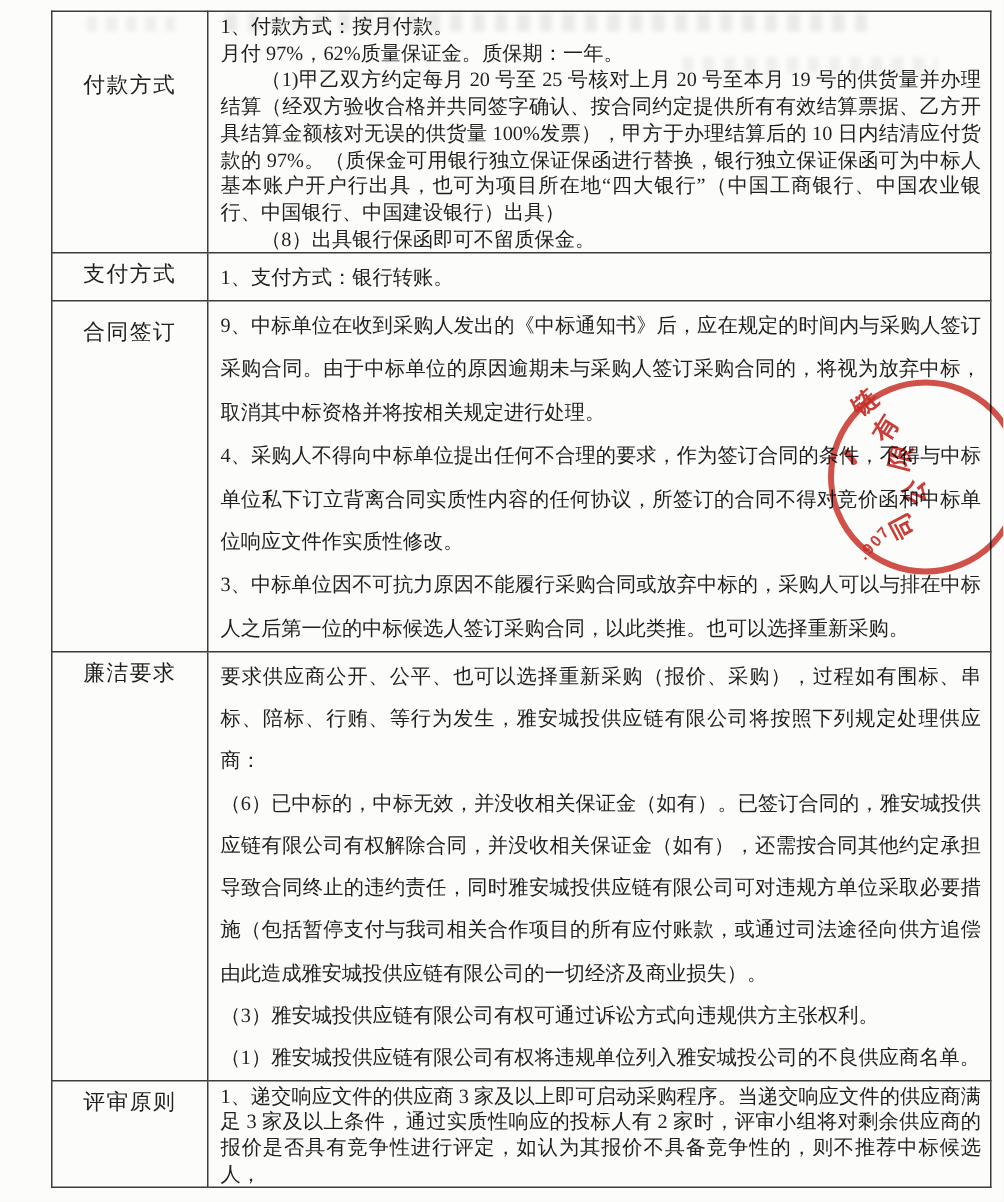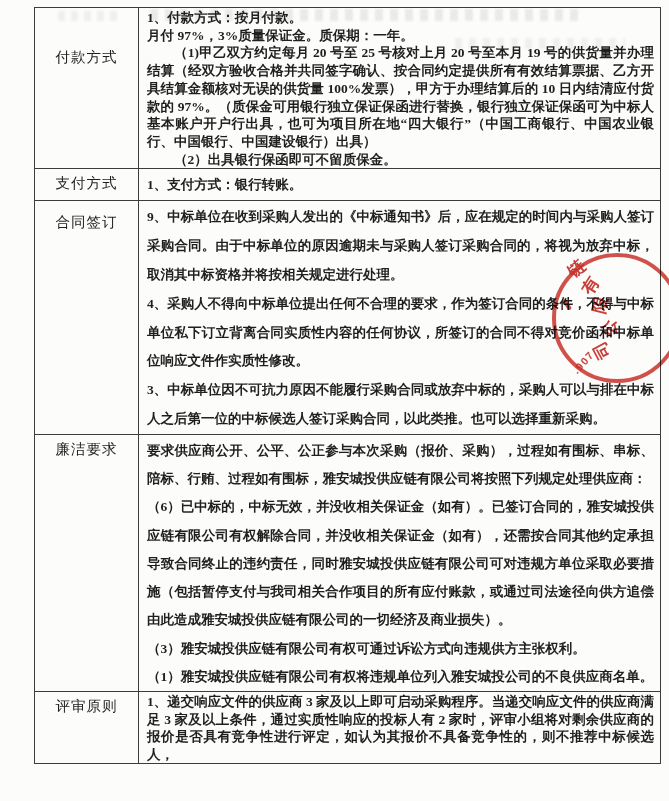--- a/index.html
+++ b/index.html
@@ -36,21 +36,20 @@
     font-size:14.5px;letter-spacing:1px;
     vertical-align:middle;
   }
   td.lbl .lbl-line{line-height:26px;text-align:center;}
   tr.r0 td.lbl{vertical-align:top;padding-top:36px;}
   tr.r2 td.lbl{vertical-align:top;padding-top:8px;}
   td.cnt{padding:1px 6px 0 8px;}
   td.cnt p{
     margin:0;text-align:justify;word-break:break-all;
     font-size:13.5px;
-    font-weight:bold;
   }
   p.indent{text-indent:2em;}
   
   tr.r0 td.cnt p{line-height:17.7px;}
   tr.r1 td.cnt{padding-top:5px;}
   tr.r1 td.cnt p{line-height:22px;}
   tr.r2 td.cnt{padding-top:2px;}
   tr.r2 td.cnt p{line-height:28.8px;}
   tr.r3 td.cnt{padding-top:2px;}
   tr.r3 td.cnt p{line-height:28.3px;}
@@ -98,23 +97,23 @@
   <div class="bleed bleed-3"></div>
 
   <table class="doc">
     <tbody>
         <tr class="r0" style="height:160px;">
       <td class="lbl">
         <div class="lbl-line">付款方式</div>
       </td>
       <td class="cnt">
         <p>1、付款方式：按月付款。</p>
-        <p>月付 97%，3%质量保证金。质保期：一年。</p>
+        <p>月付 97%，62%质量保证金。质保期：一年。</p>
         <p class="indent">（1)甲乙双方约定每月 20 号至 25 号核对上月 20 号至本月 19 号的供货量并办理结算（经双方验收合格并共同签字确认、按合同约定提供所有有效结算票据、乙方开具结算金额核对无误的供货量 100%发票），甲方于办理结算后的 10 日内结清应付货款的 97%。（质保金可用银行独立保证保函进行替换，银行独立保证保函可为中标人基本账户开户行出具，也可为项目所在地“四大银行”（中国工商银行、中国农业银行、中国银行、中国建设银行）出具）</p>
-        <p class="indent">（2）出具银行保函即可不留质保金。</p>
+        <p class="indent">（8）出具银行保函即可不留质保金。</p>
       </td>
     </tr>
     <tr class="r1" style="height:32px;">
       <td class="lbl">
         <div class="lbl-line">支付方式</div>
       </td>
       <td class="cnt">
         <p>1、支付方式：银行转账。</p>
       </td>
     </tr>
@@ -126,21 +125,21 @@
         <p>9、中标单位在收到采购人发出的《中标通知书》后，应在规定的时间内与采购人签订采购合同。由于中标单位的原因逾期未与采购人签订采购合同的，将视为放弃中标，取消其中标资格并将按相关规定进行处理。</p>
         <p>4、采购人不得向中标单位提出任何不合理的要求，作为签订合同的条件，不得与中标单位私下订立背离合同实质性内容的任何协议，所签订的合同不得对竞价函和中标单位响应文件作实质性修改。</p>
         <p>3、中标单位因不可抗力原因不能履行采购合同或放弃中标的，采购人可以与排在中标人之后第一位的中标候选人签订采购合同，以此类推。也可以选择重新采购。</p>
       </td>
     </tr>
     <tr class="r3" style="height:256px;">
       <td class="lbl">
         <div class="lbl-line">廉洁要求</div>
       </td>
       <td class="cnt">
-        <p>要求供应商公开、公平、公正参与本次采购（报价、采购），过程如有围标、串标、陪标、行贿、过程如有围标，雅安城投供应链有限公司将按照下列规定处理供应商：</p>
+        <p>要求供应商公开、公平、也可以选择重新采购（报价、采购），过程如有围标、串标、陪标、行贿、等行为发生，雅安城投供应链有限公司将按照下列规定处理供应商：</p>
         <p>（6）已中标的，中标无效，并没收相关保证金（如有）。已签订合同的，雅安城投供应链有限公司有权解除合同，并没收相关保证金（如有），还需按合同其他约定承担导致合同终止的违约责任，同时雅安城投供应链有限公司可对违规方单位采取必要措施（包括暂停支付与我司相关合作项目的所有应付账款，或通过司法途径向供方追偿由此造成雅安城投供应链有限公司的一切经济及商业损失）。</p>
         <p>（3）雅安城投供应链有限公司有权可通过诉讼方式向违规供方主张权利。</p>
         <p>（1）雅安城投供应链有限公司有权将违规单位列入雅安城投公司的不良供应商名单。</p>
       </td>
     </tr>
     <tr class="r5" style="height:52px;">
       <td class="lbl">
         <div class="lbl-line">评审原则</div>
       </td>
       <td class="cnt">

